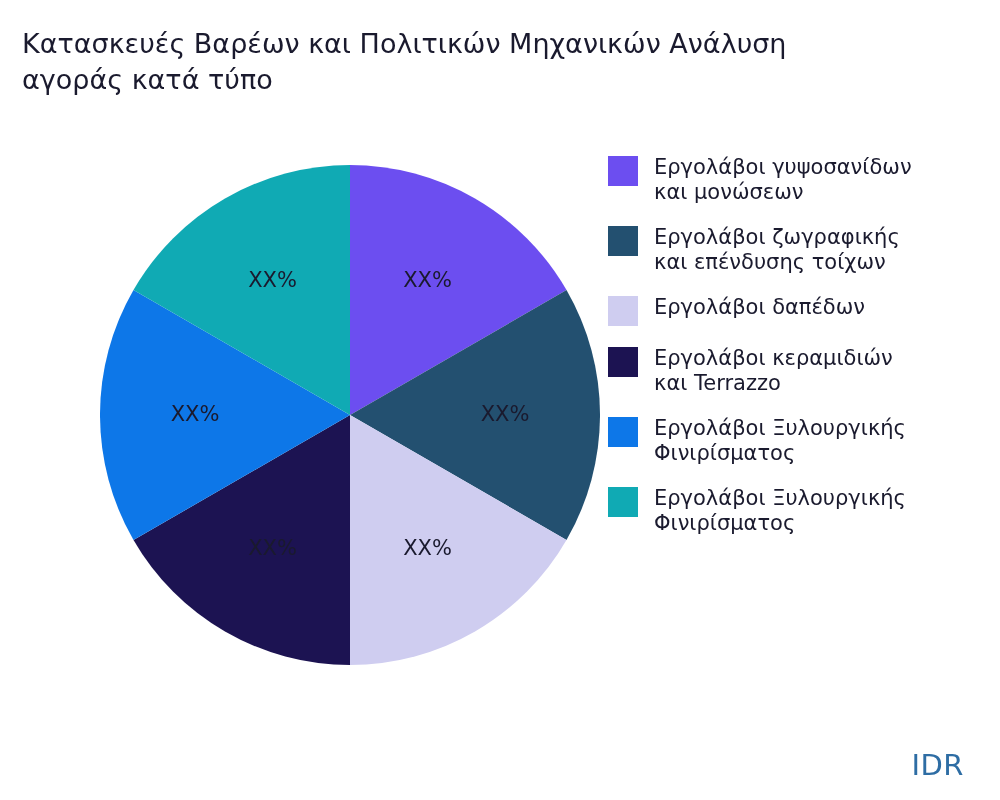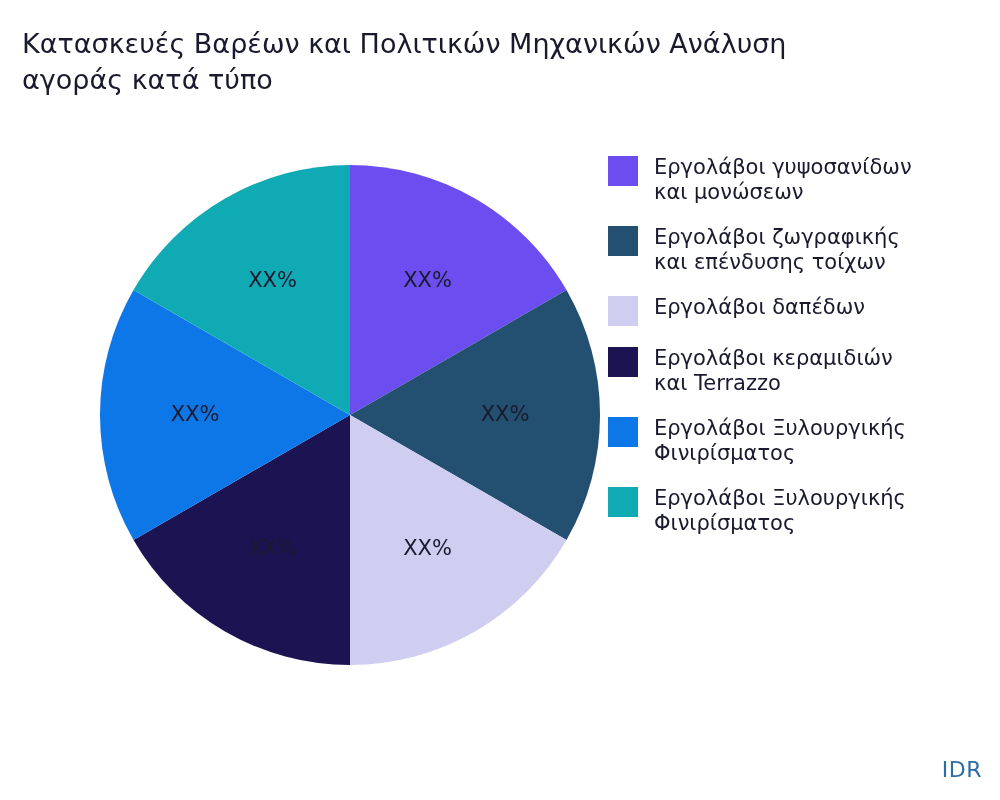--- a/index.html
+++ b/index.html
@@ -68,23 +68,23 @@
   }
   .legend-label {
     font-size: 21px;
     line-height: 25px;
     color: #1a1a2e;
     white-space: pre-line;
     width: 400px;
   }
   #watermark {
     position: absolute;
-    right: 18px;
+    right: 36px;
     bottom: 18px;
-    font-size: 22px;
+    font-size: 29px;
     color: #2e6da4;
     letter-spacing: 0.5px;
   }
 </style>
 </head>
 <body>
 
 <div id="title">Κατασκευές Βαρέων και Πολιτικών Μηχανικών Ανάλυση
 αγοράς κατά τύπο</div>
 

